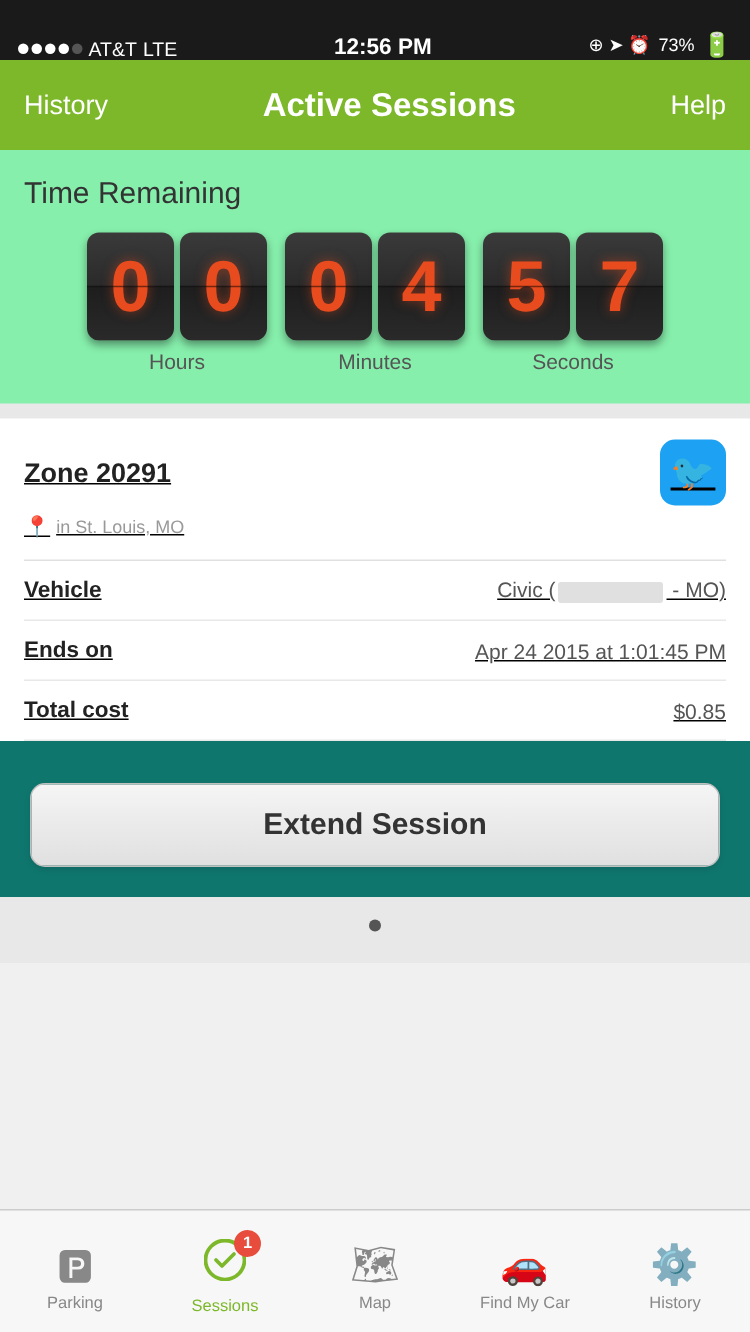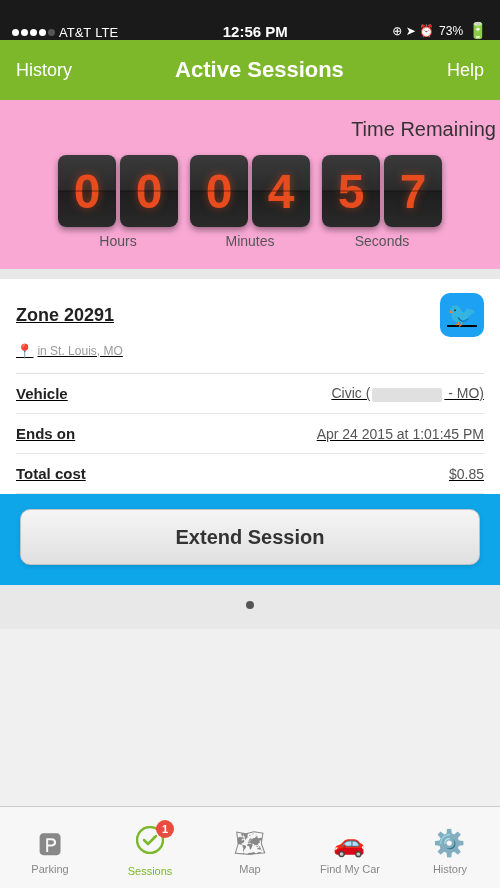--- a/index.html
+++ b/index.html
@@ -56,23 +56,23 @@
     }
 
     
     .main-content {
       background: #e8e8e8;
       padding-bottom: 10px;
     }
 
     
     .timer-section {
-      background: #f9a8d4;
-      padding: 18px 4px 10px;
-      text-align: right;
+      background: #86efac;
+      padding: 18px 16px 10px;
+      text-align: left;
     }
     .timer-label {
       font-size: 20px;
       color: #333;
       margin-bottom: 14px;
       font-weight: 400;
     }
     .timer-display {
       display: flex;
       justify-content: center;
@@ -192,22 +192,22 @@
       color: #222;
     }
     .detail-value {
       font-size: 14px;
       color: #555;
       text-align: right;
     }
 
     
     .extend-section {
-      padding: 15px 20px 20px;
-      background: #0ea5e9;
+      padding: 28px 20px 20px;
+      background: #0f766e;
     }
     .extend-btn {
       width: 100%;
       height: 56px;
       background: linear-gradient(180deg, #f5f5f5 0%, #e0e0e0 100%);
       border: 1px solid #c0c0c0;
       border-radius: 10px;
       font-size: 20px;
       font-weight: 700;
       color: #333;

